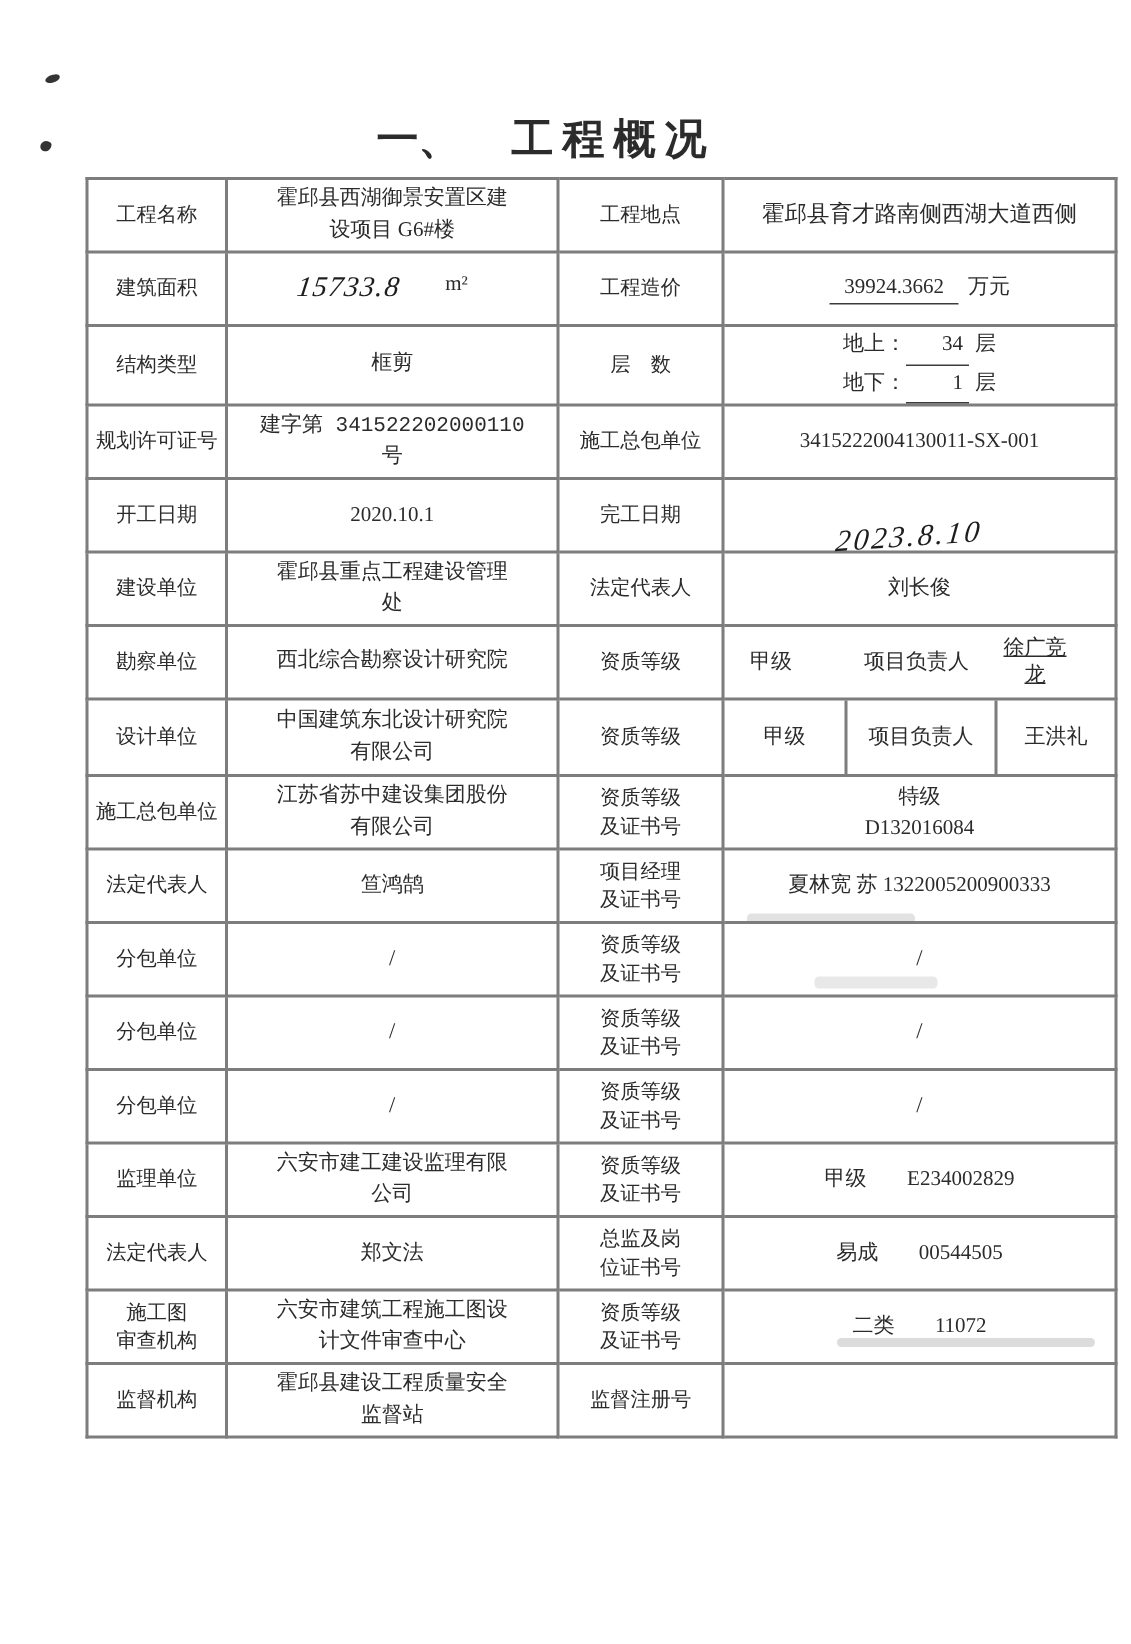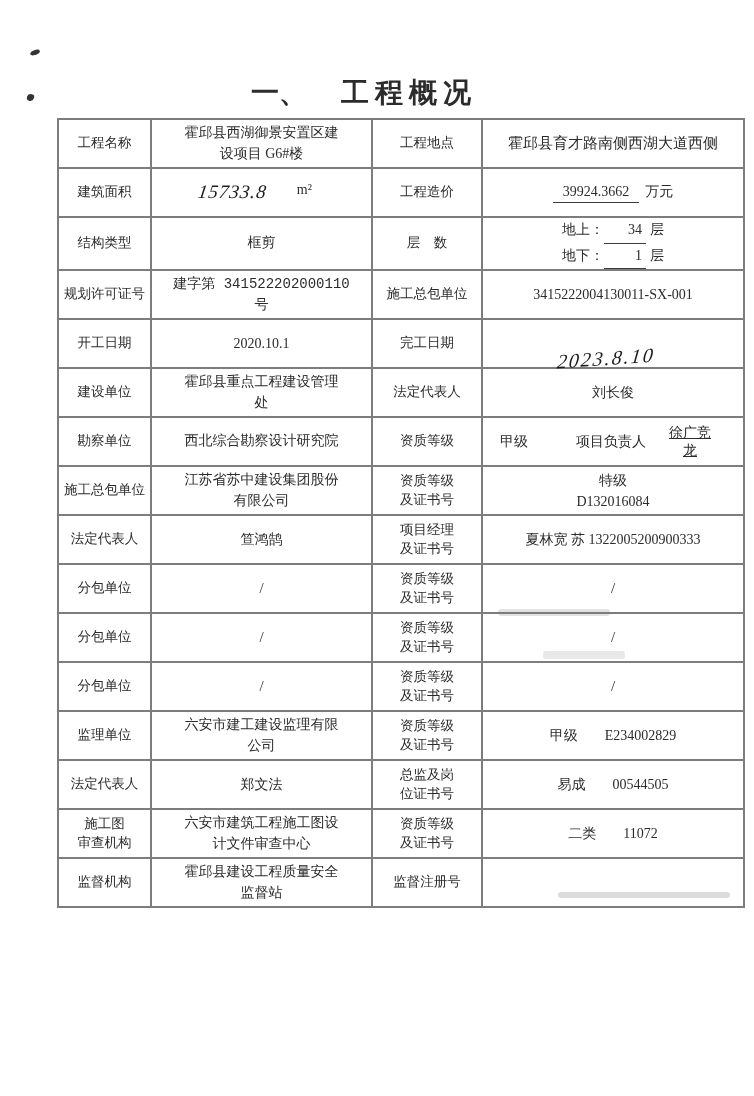--- a/index.html
+++ b/index.html
@@ -180,20 +180,32 @@
     <td class="l3">资质等级</td>
     <td>
       <div class="grade-flex">
         <span>甲级</span>
         <span class="role">项目负责人</span>
         <span class="person">徐广竞龙</span>
       </div>
     </td>
   </tr>
 
+  <tr>
+    <td class="l1">设计单位</td>
+    <td class="v2">中国建筑东北设计研究院有限公司</td>
+    <td class="l3">资质等级</td>
+    <td class="subwrap">
+      <div class="subcells">
+        <div class="subcell s1">甲级</div>
+        <div class="subcell s2">项目负责人</div>
+        <div class="subcell s3">王洪礼</div>
+      </div>
+    </td>
+  </tr>
 
   <tr>
     <td class="l1">施工总包单位</td>
     <td class="v2">江苏省苏中建设集团股份有限公司</td>
     <td class="l3 pre">资质等级
 及证书号</td>
     <td>
       <div class="two-line">
         <div>特级</div>
         <div>D132016084</div>

